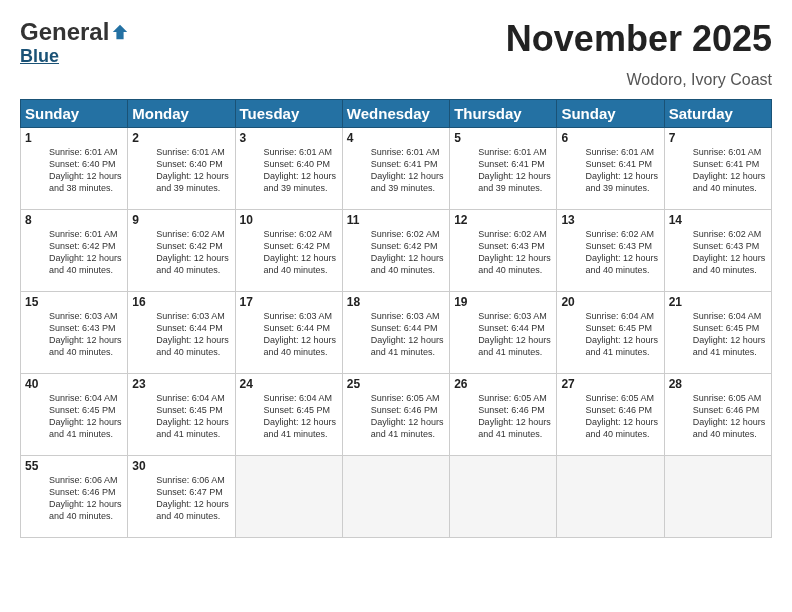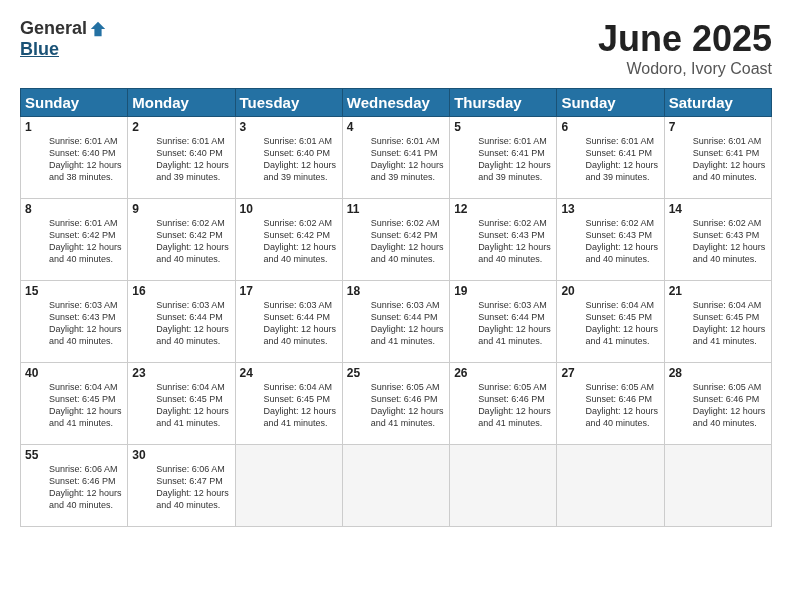--- a/index.html
+++ b/index.html
@@ -25,21 +25,21 @@
     .logo {
       display: flex;
       flex-direction: column;
       align-items: flex-start;
     }
     .logo-text {
       display: flex;
       align-items: center;
     }
     .logo-general {
-      font-size: 18px;
+      font-size: 24px;
       font-weight: bold;
       color: #333;
     }
     .logo-blue {
       font-size: 18px;
       font-weight: bold;
       color: #1a5276;
       text-decoration: underline;
     }
     .logo-icon {
@@ -51,20 +51,21 @@
       text-align: right;
     }
     .main-title {
       font-size: 36px;
       font-weight: bold;
       color: #222;
     }
     .subtitle {
       font-size: 16px;
       color: #555;
+      margin-top: 11px;
     }
     .calendar {
       width: 100%;
       border-collapse: collapse;
       table-layout: fixed;
     }
     .calendar th {
       background: #2471a3;
       color: #fff;
       font-size: 15px;
@@ -107,21 +108,21 @@
     <div class="logo">
       <div class="logo-text">
         <span class="logo-general">General</span>
         <svg class="logo-icon" viewBox="0 0 20 20">
           <polygon points="10,2 18,10 14,10 14,18 6,18 6,10 2,10" fill="#2471a3"></polygon>
         </svg>
       </div>
       <span class="logo-blue">Blue</span>
     </div>
     <div class="title-section">
-      <div class="main-title">June 2025</div>
+      <div class="main-title">November 2025</div>
       <div class="subtitle">Wodoro, Ivory Coast</div>
     </div>
   </div>
 
   <table class="calendar">
     <thead>
       <tr>
         <th>Sunday</th>
         <th>Monday</th>
         <th>Tuesday</th>

